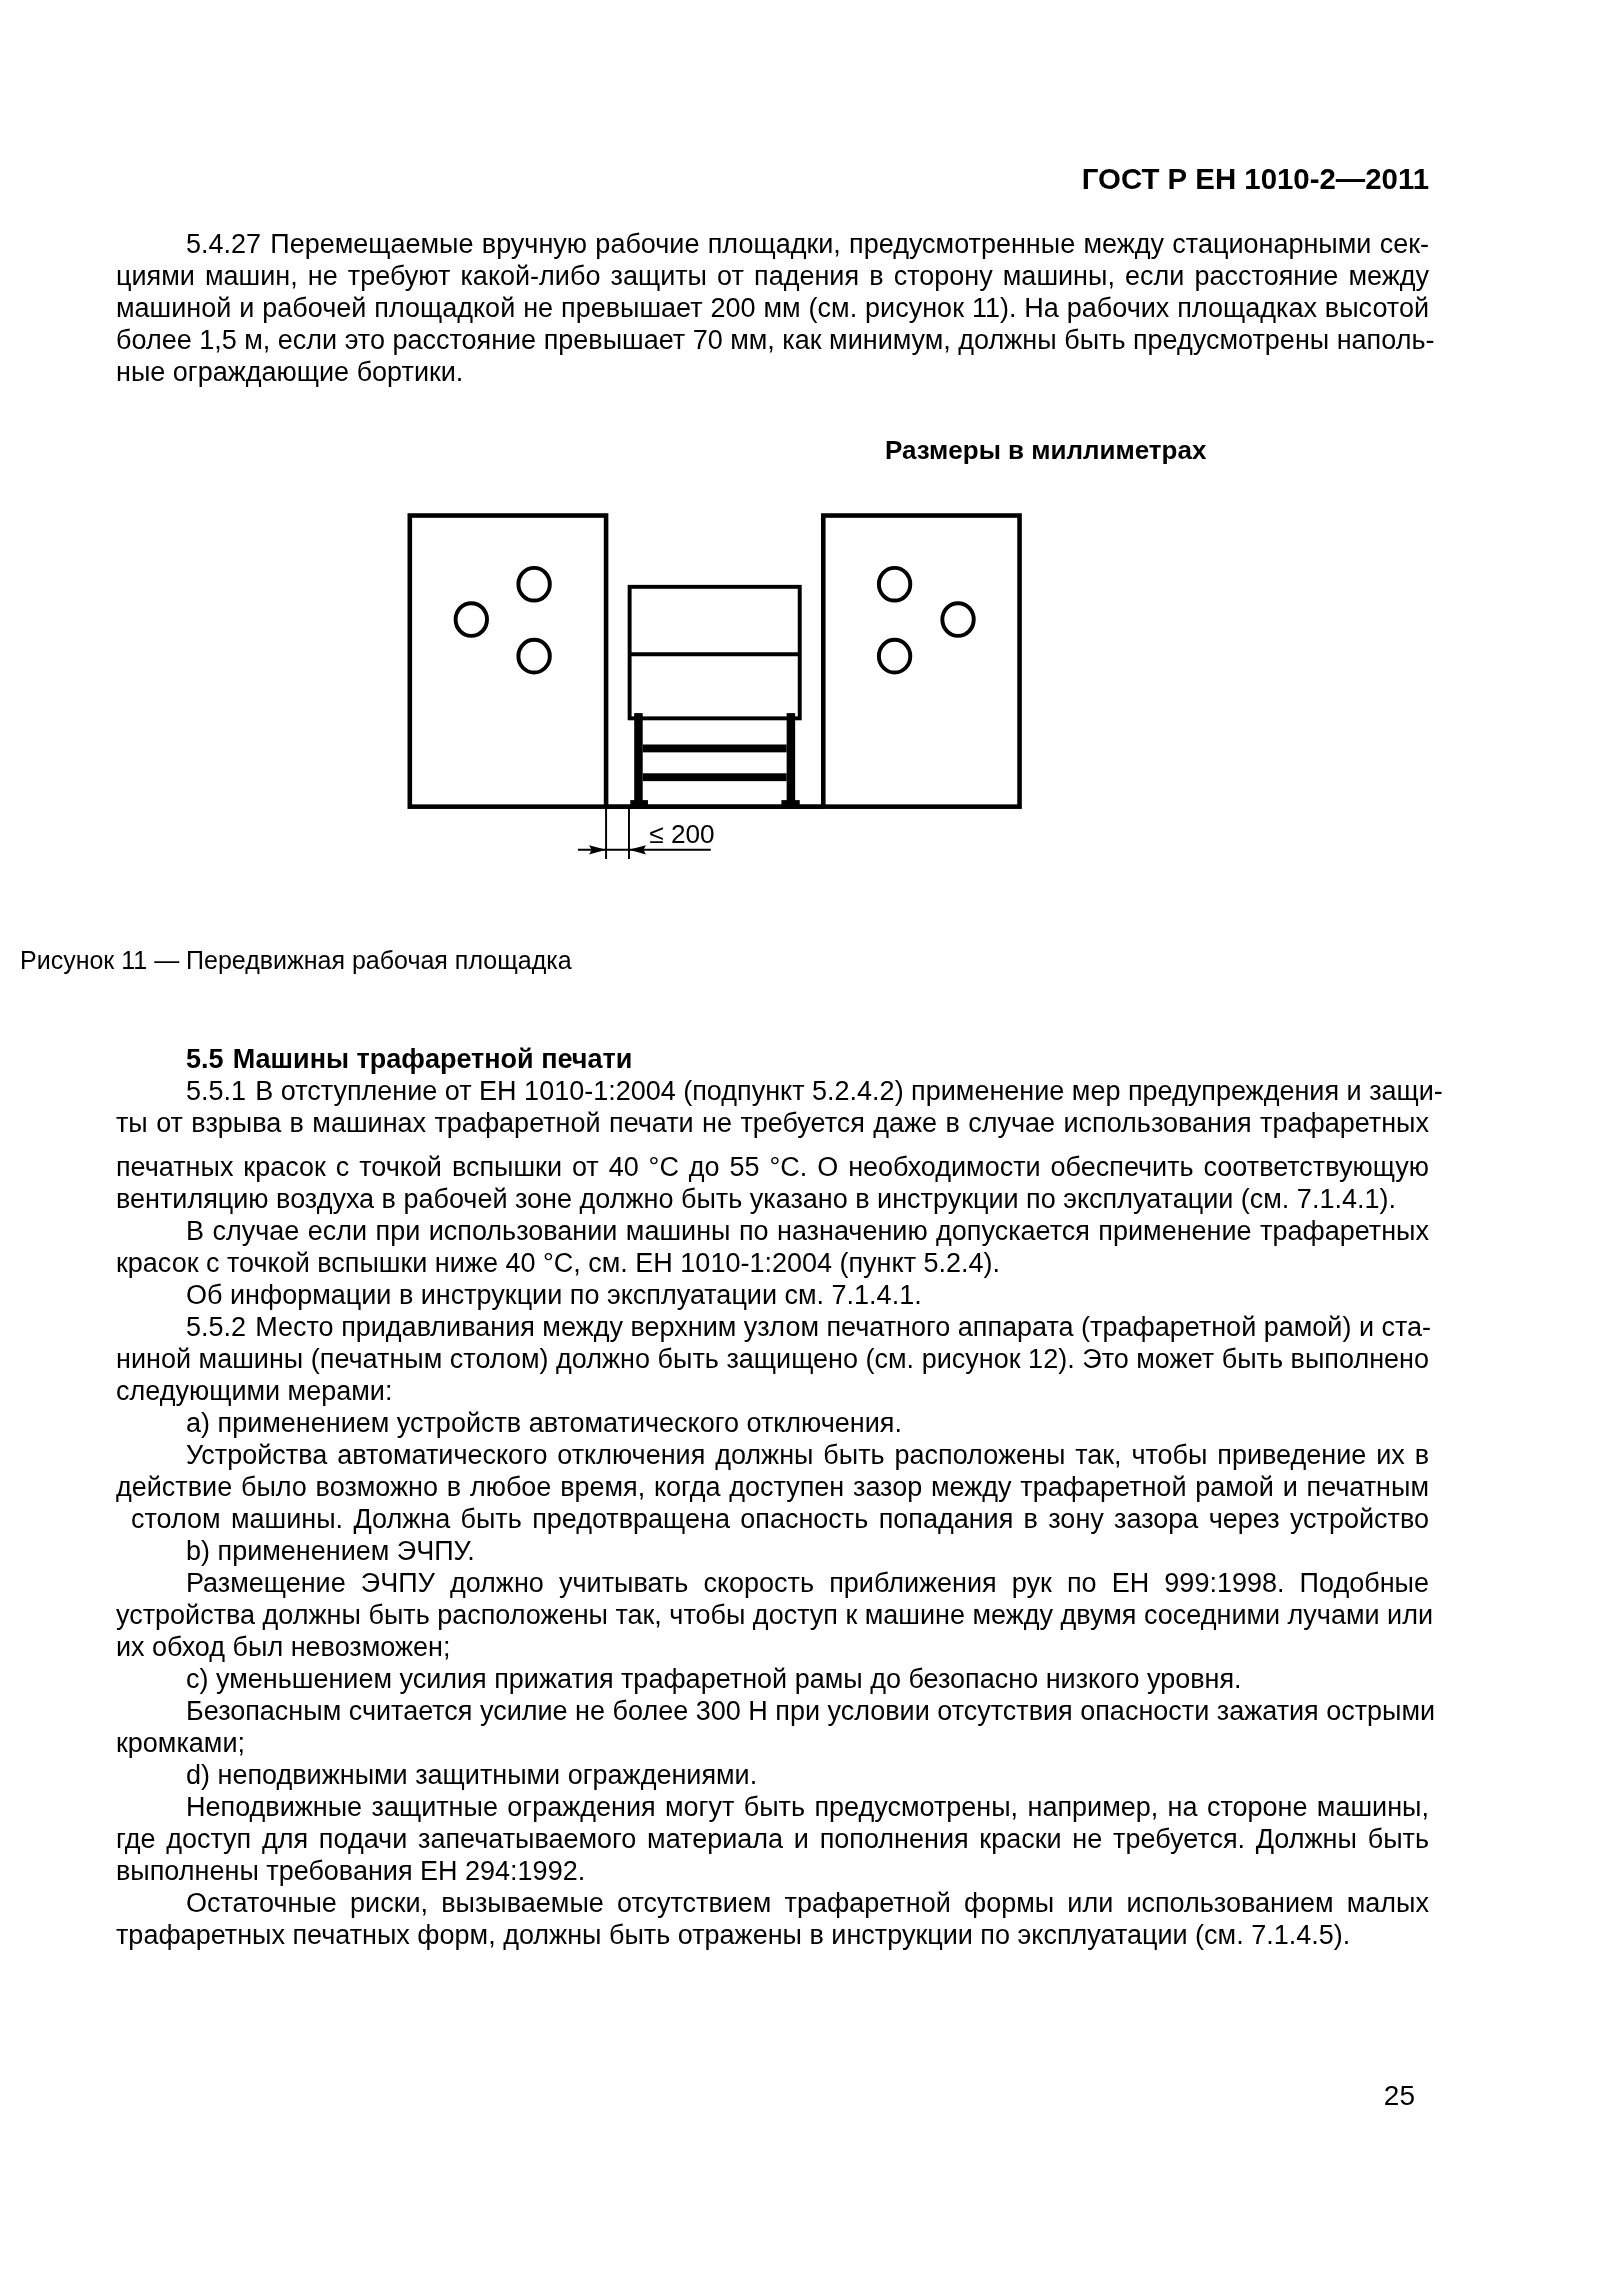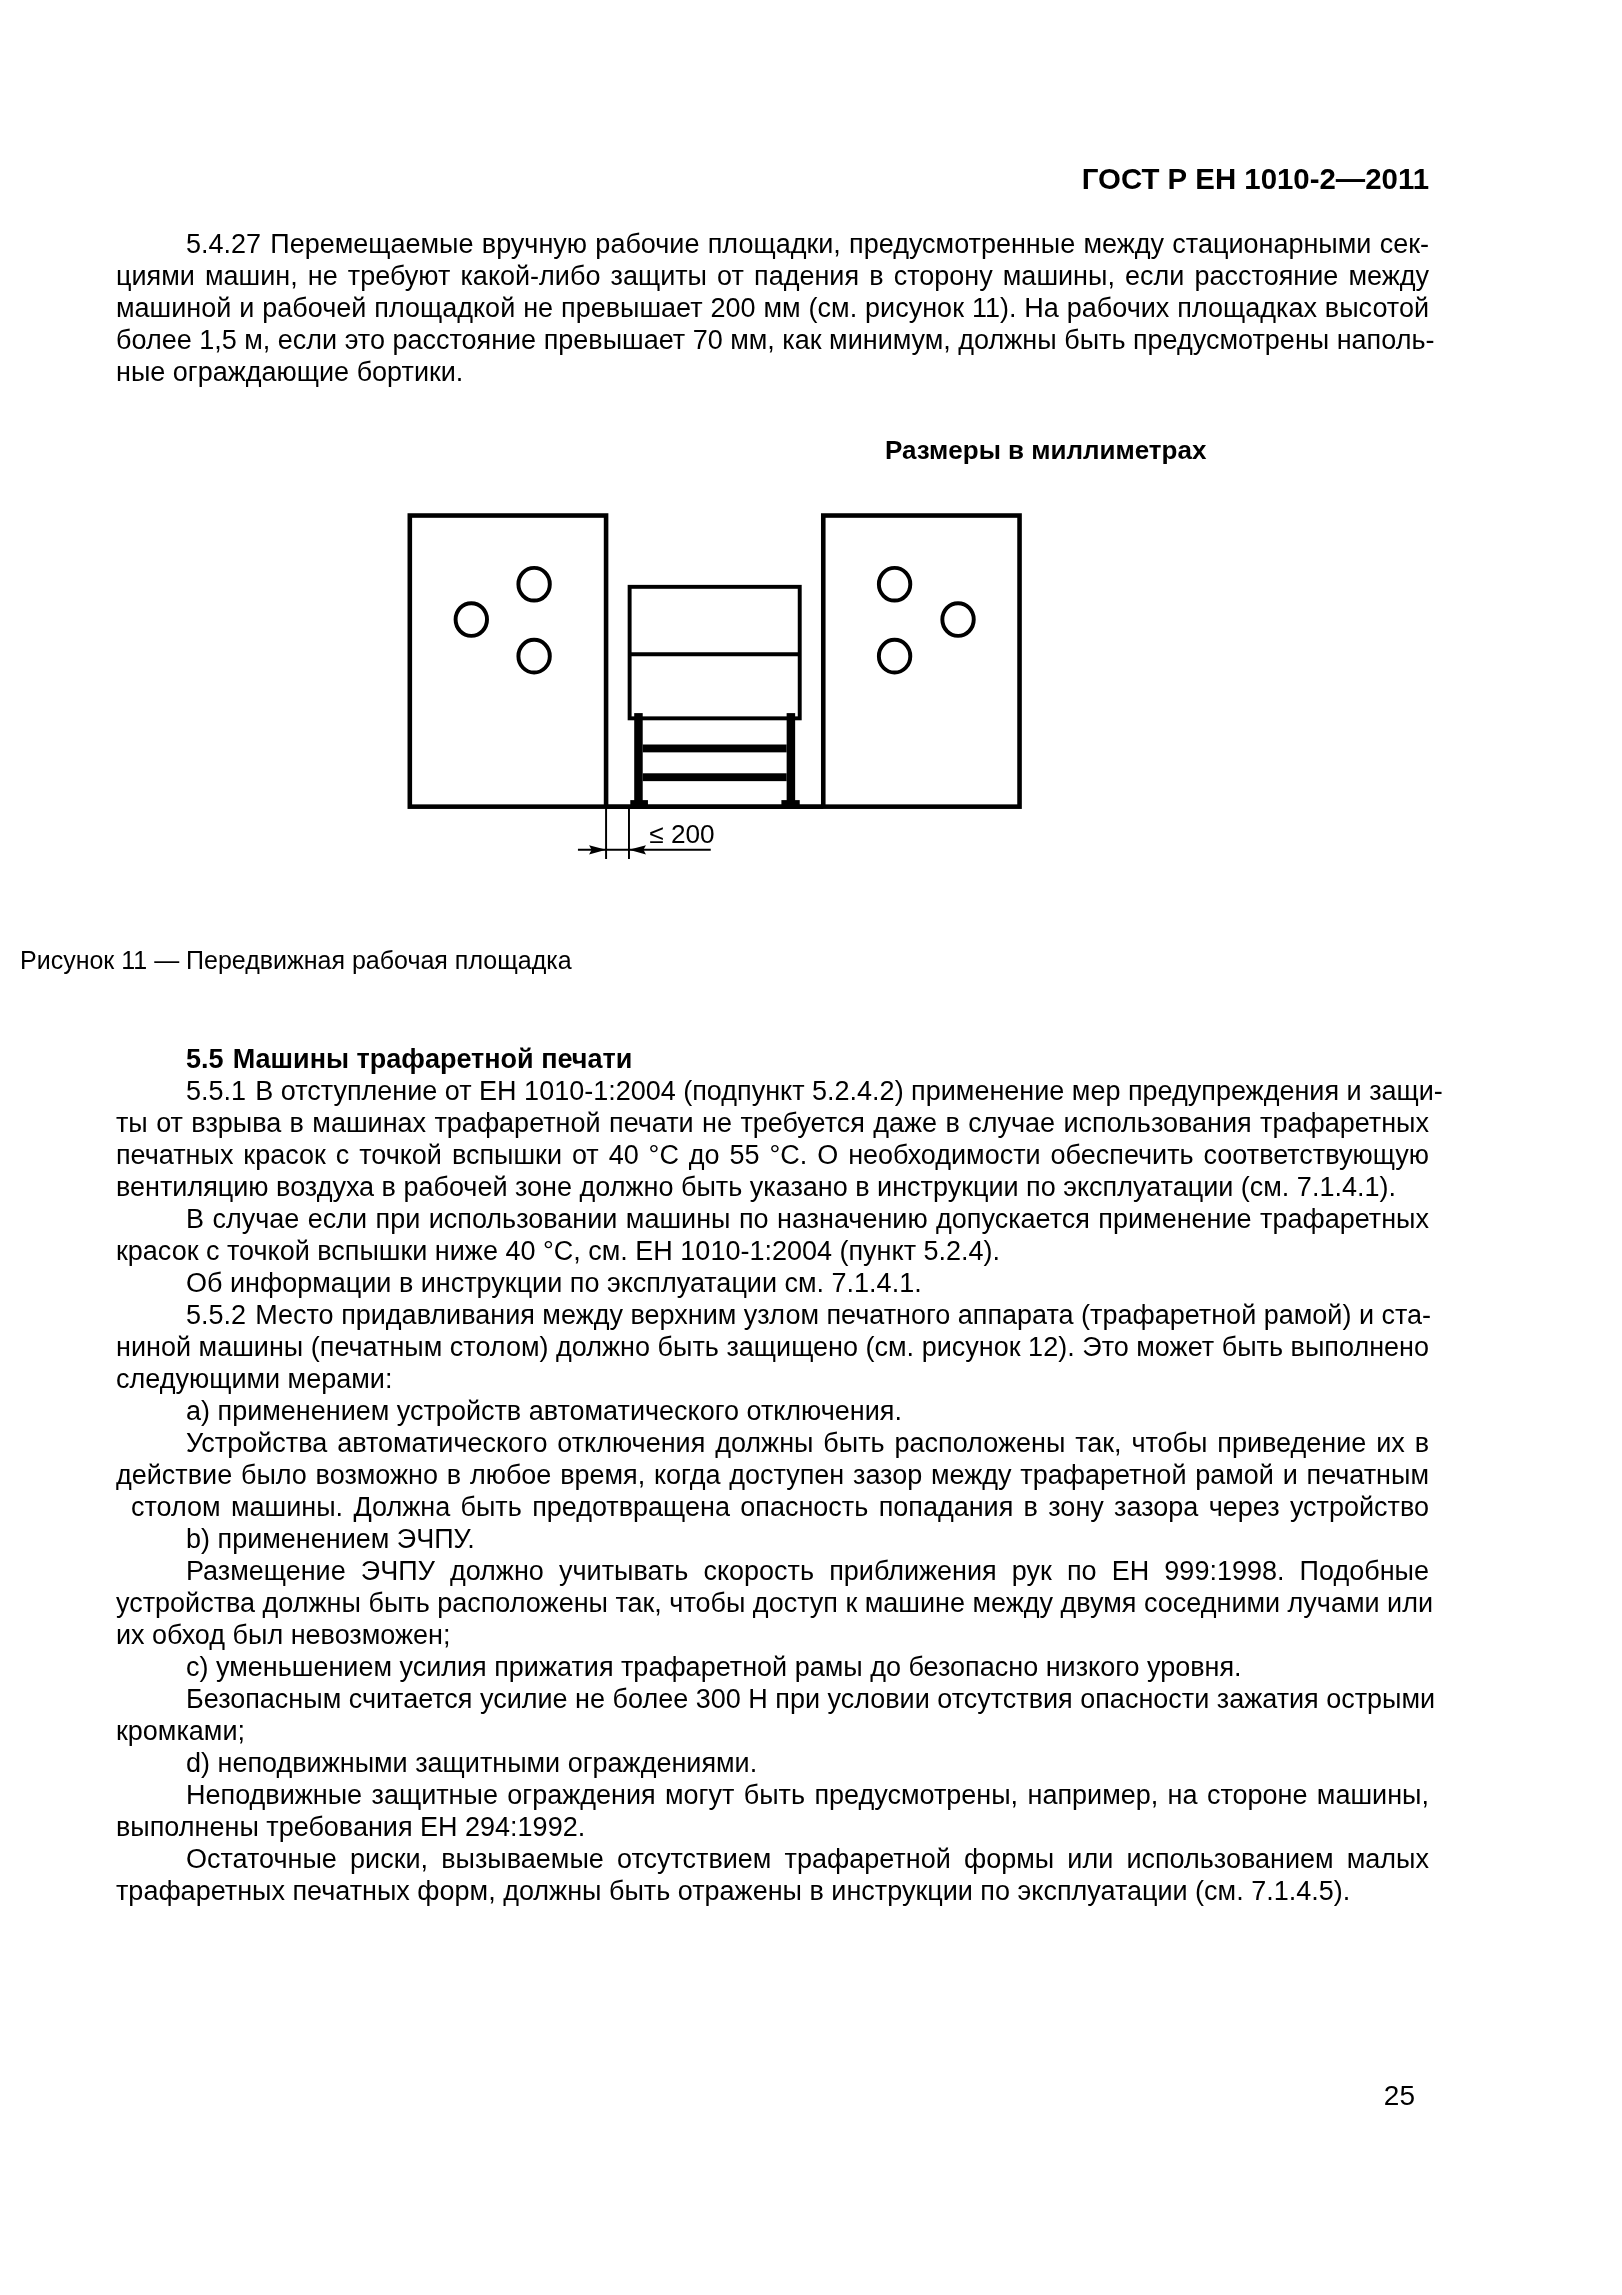--- a/index.html
+++ b/index.html
@@ -141,21 +141,21 @@
   </g>
 </svg>
 
 <div class="caption">Рисунок 11 — Передвижная рабочая площадка</div>
 
 <div class="text-block" style="top:1043px;">
   <span class="line first last heading" style="white-space: nowrap;"><span class="num">5.5</span><span>Машины трафаретной печати</span></span>
 
   <span class="line first" style="white-space: nowrap;"><span class="num">5.5.1</span><span>В отступление от ЕН 1010-1:2004 (подпункт 5.2.4.2) применение мер предупреждения и защи-</span></span>
   <span class="line" style="white-space: nowrap;">ты от взрыва в машинах трафаретной печати не требуется даже в случае использования трафаретных</span>
-  <span class="line" style="white-space: nowrap;">печатных красок с точкой вспышки от 40 °С до 55 °С. О необходимости обеспечить соответствующую</span>
+  <span class="line" style="white-space: nowrap; margin-top: 12px;">печатных красок с точкой вспышки от 40 °С до 55 °С. О необходимости обеспечить соответствующую</span>
   <span class="line last" style="white-space: nowrap;">вентиляцию воздуха в рабочей зоне должно быть указано в инструкции по эксплуатации (см. 7.1.4.1).</span>
 
   <span class="line first" style="white-space: nowrap;">В случае если при использовании машины по назначению допускается применение трафаретных</span>
   <span class="line last" style="white-space: nowrap;">красок с точкой вспышки ниже 40 °С, см. ЕН 1010-1:2004 (пункт 5.2.4).</span>
 
   <span class="line first last" style="white-space: nowrap;">Об информации в инструкции по эксплуатации см. 7.1.4.1.</span>
 
   <span class="line first" style="white-space: nowrap;"><span class="num">5.5.2</span><span>Место придавливания между верхним узлом печатного аппарата (трафаретной рамой) и ста-</span></span>
   <span class="line" style="white-space: nowrap;">ниной машины (печатным столом) должно быть защищено (см. рисунок 12). Это может быть выполнено</span>
   <span class="line last" style="white-space: nowrap;">следующими мерами:</span>
@@ -173,20 +173,21 @@
   <span class="line last" style="white-space: nowrap;">их обход был невозможен;</span>
 
   <span class="line first last" style="white-space: nowrap;">c)  уменьшением усилия прижатия трафаретной рамы до безопасно низкого уровня.</span>
 
   <span class="line first" style="white-space: nowrap;">Безопасным считается усилие не более 300 Н при условии отсутствия опасности зажатия острыми</span>
   <span class="line last" style="white-space: nowrap;">кромками;</span>
 
   <span class="line first last" style="white-space: nowrap;">d)  неподвижными защитными ограждениями.</span>
 
   <span class="line first" style="white-space: nowrap;">Неподвижные защитные ограждения могут быть предусмотрены, например, на стороне машины,</span>
+  <span class="line" style="white-space: nowrap;">где доступ для подачи запечатываемого материала и пополнения краски не требуется. Должны быть</span>
   <span class="line last" style="white-space: nowrap;">выполнены требования ЕН 294:1992.</span>
 
   <span class="line first" style="white-space: nowrap;">Остаточные риски, вызываемые отсутствием трафаретной формы или использованием малых</span>
   <span class="line last" style="white-space: nowrap;">трафаретных печатных форм, должны быть отражены в инструкции по эксплуатации (см. 7.1.4.5).</span>
 </div>
 
 <div class="page-number">25</div>
 
 
 </body></html>

